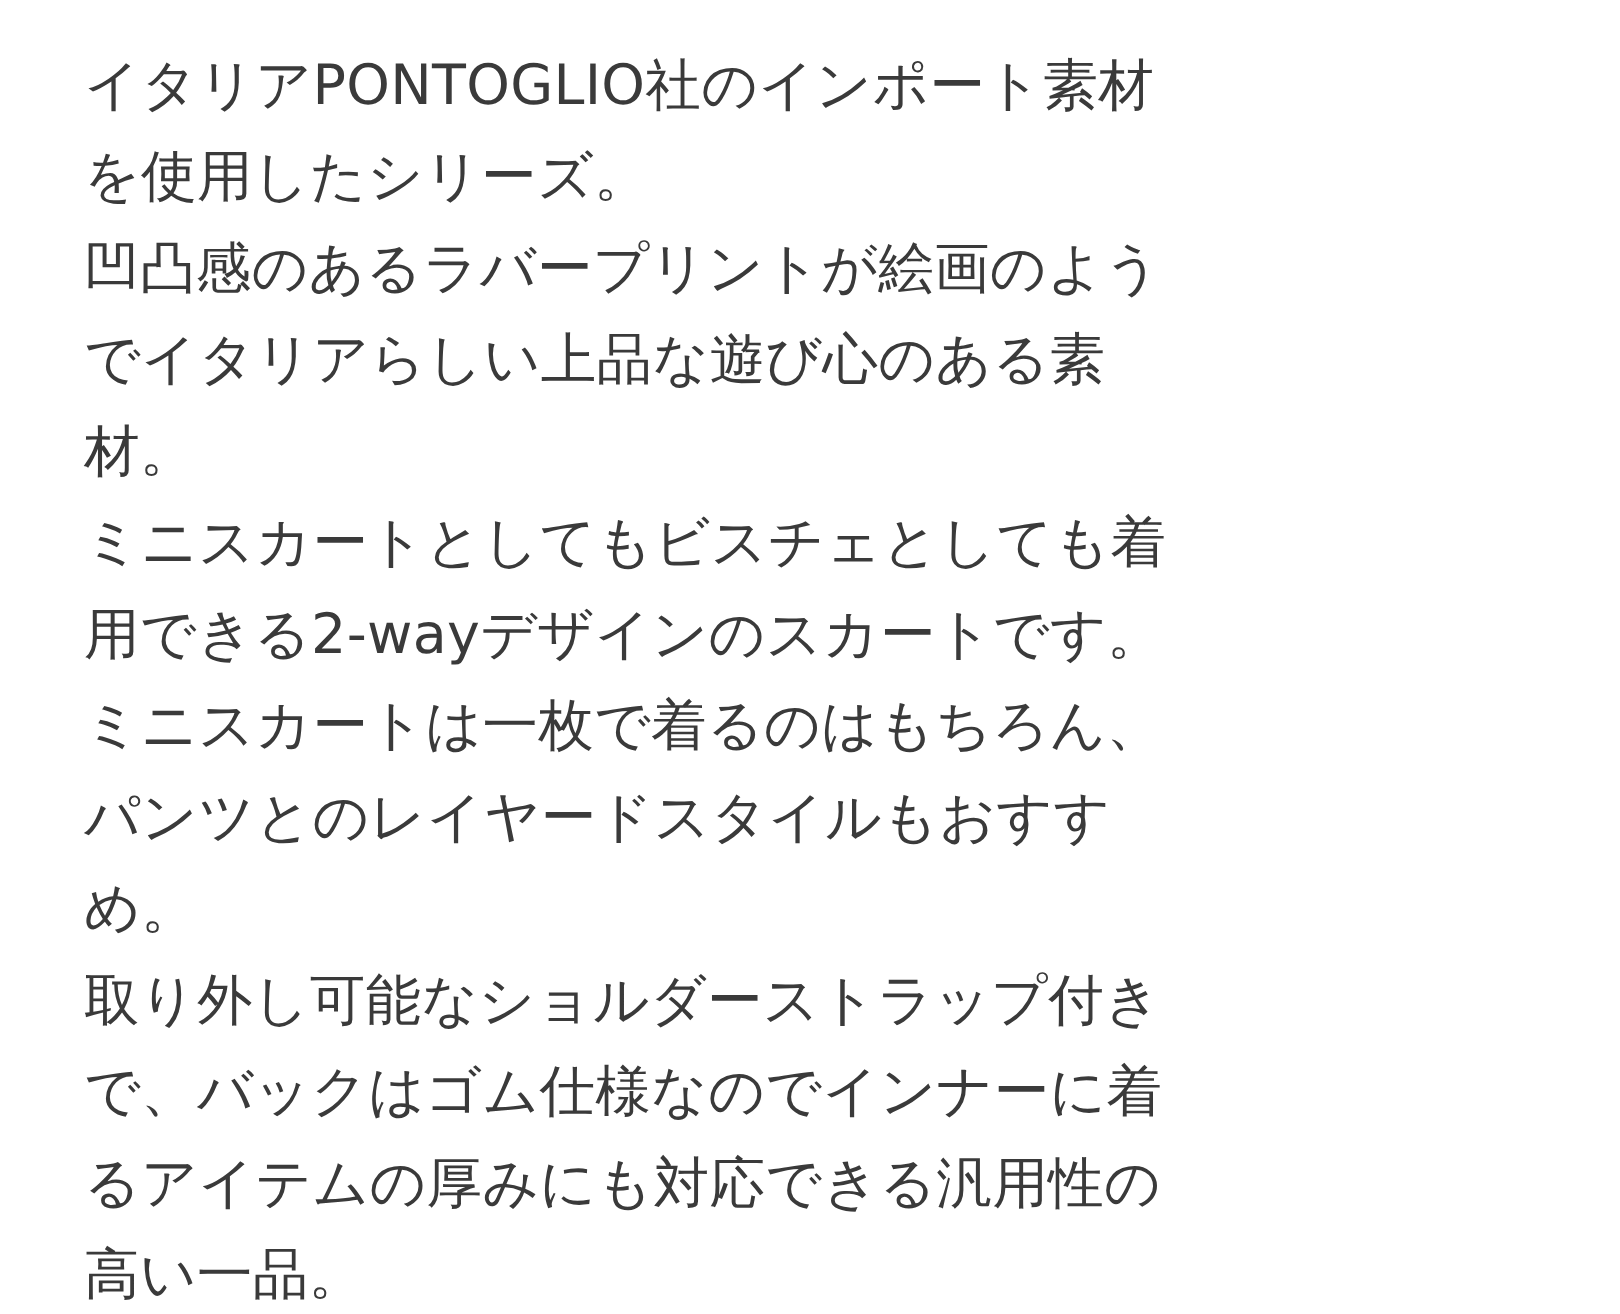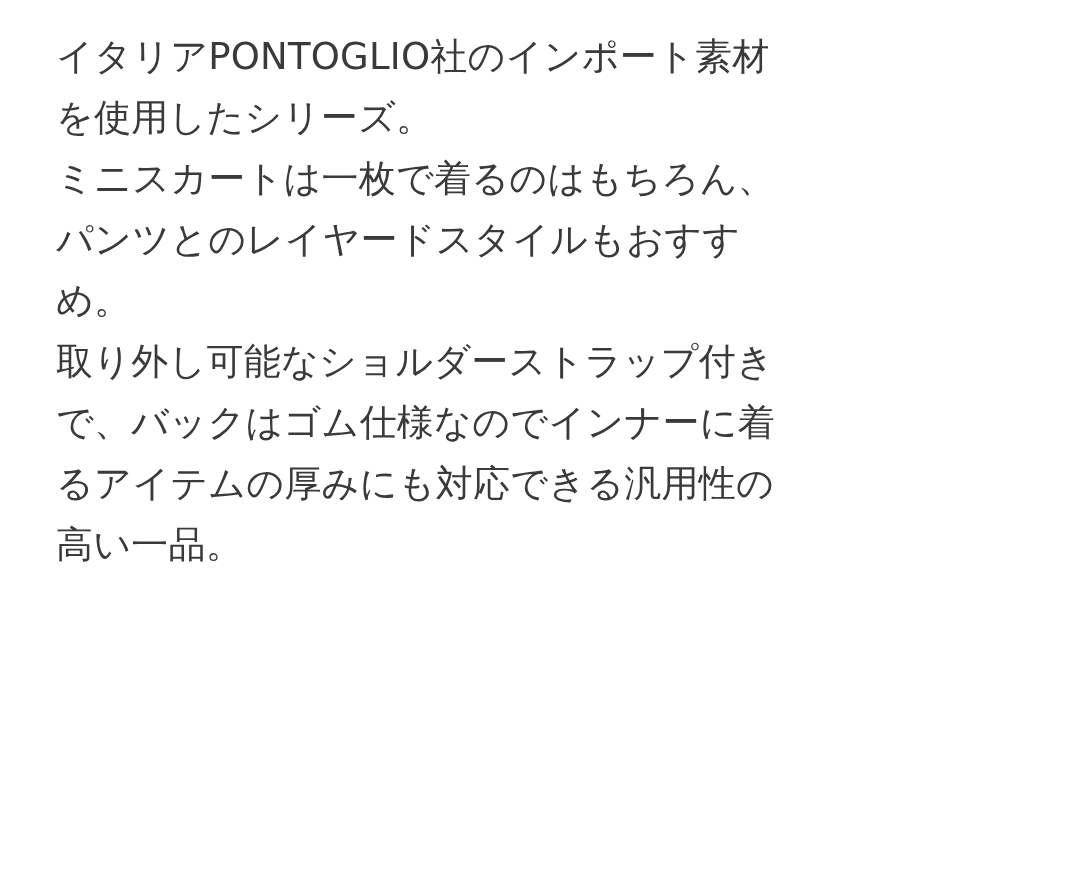--- a/index.html
+++ b/index.html
@@ -57,20 +57,22 @@
     display: block;
   }
 </style>
 </head>
 <body>
 
 <div class="page">
 
   <div class="description">
     <p>イタリアPONTOGLIO社のインポート素材を使用したシリーズ。</p>
+    <p>凹凸感のあるラバープリントが絵画のようでイタリアらしい上品な遊び心のある素材。</p>
+    <p>ミニスカートとしてもビスチェとしても着用できる2-wayデザインのスカートです。</p>
     <p>ミニスカートは一枚で着るのはもちろん、パンツとのレイヤードスタイルもおすすめ。</p>
     <p>取り外し可能なショルダーストラップ付きで、バックはゴム仕様なのでインナーに着るアイテムの厚みにも対応できる汎用性の高い一品。</p>
   </div>
 
   <div class="spacer"></div>
 
 
 </div>
 
 </body></html>

